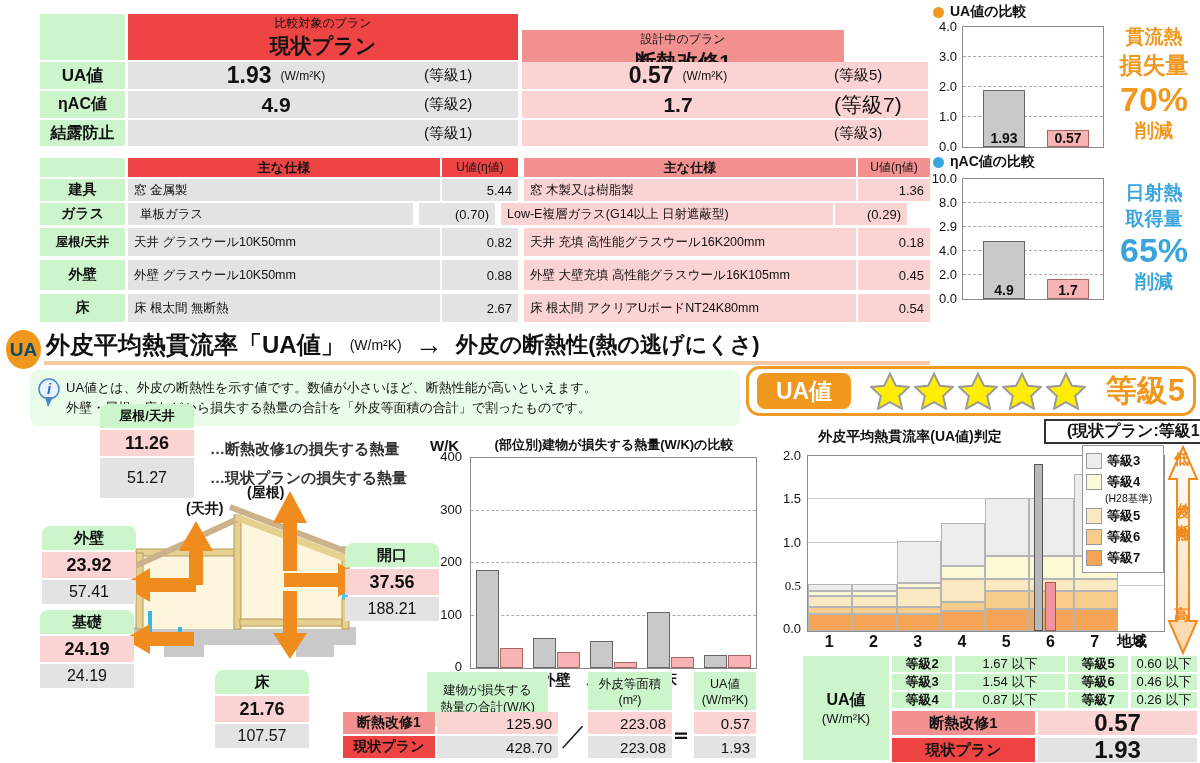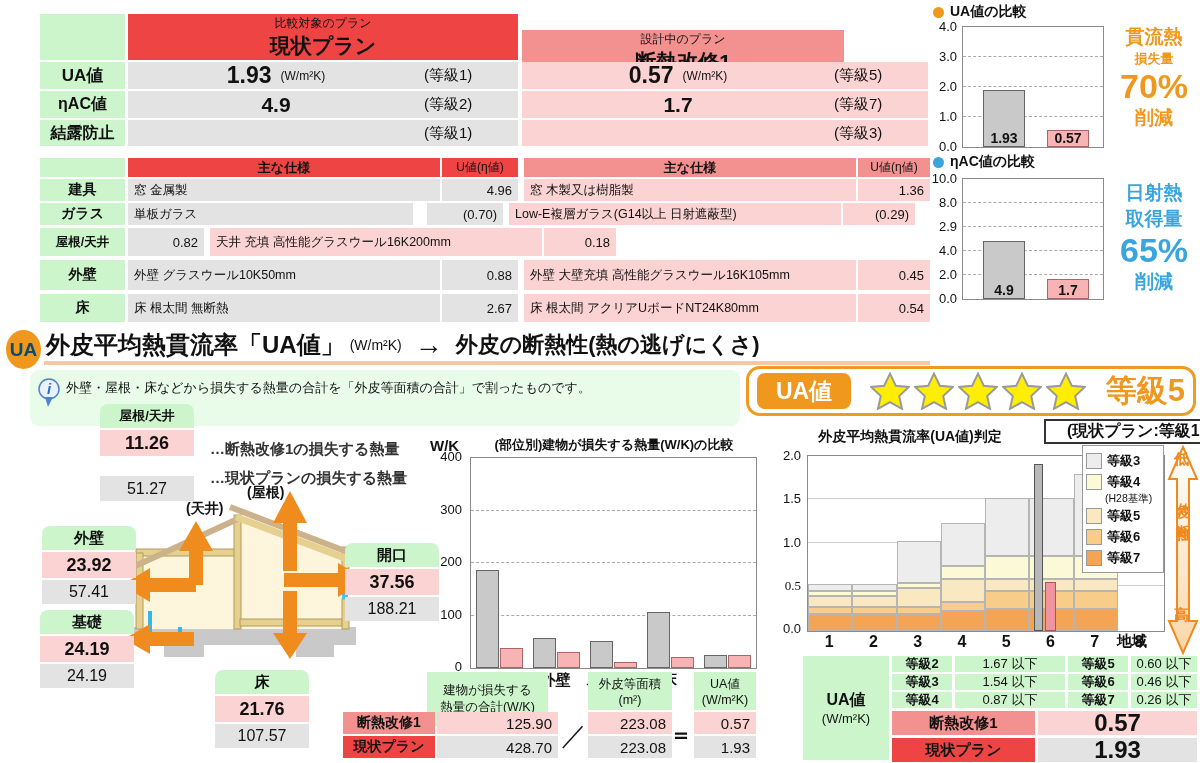--- a/index.html
+++ b/index.html
@@ -61,54 +61,55 @@
   <div class="abs grayc cl" style="left:88px;top:77px;width:390px;height:27px;padding-right:14px">
     <div class="c" style="flex:1">
         <span class="b" style="font-size:21px">4.9</span>
       </div>
     <span style="width:80px;font-size:15px">(等級2)</span>
   </div>
   <div class="abs pinkc cl" style="left:482px;top:77px;width:406px;height:27px;padding-right:14px">
     <div class="c" style="flex:1">
         <span class="b" style="font-size:21px">1.7</span>
       </div>
-    <span style="width:80px;font-size:15px">(等級7)</span>
+    <span style="width:80px;font-size:21px">(等級7)</span>
   </div>
 
   <div class="abs green c b" style="left:0;top:106px;width:85px;height:26px;font-size:16px">結露防止</div>
   <div class="abs grayc cr" style="left:88px;top:106px;width:390px;height:26px;padding-right:14px">
     <span style="width:80px;font-size:15px;text-align:left">(等級1)</span>
   </div>
   <div class="abs pinkc cr" style="left:482px;top:106px;width:406px;height:26px;padding-right:14px">
     <span style="width:80px;font-size:15px;text-align:left">(等級3)</span>
   </div>
 
   <div class="abs green" style="left:0;top:144px;width:85px;height:19px"></div>
   <div class="abs grayh c b" style="left:88px;top:144px;width:312px;height:19px;font-size:13px">主な仕様</div>
   <div class="abs grayh c" style="left:402px;top:144px;width:76px;height:19px;font-size:12px">U値(η値)</div>
   <div class="abs pinkh c b" style="left:484px;top:144px;width:332px;height:19px;font-size:13px">主な仕様</div>
   <div class="abs pinkh c" style="left:818px;top:144px;width:72px;height:19px;font-size:12px">U値(η値)</div>
 
   <div class="abs" style="left:0;top:165px;width:890px">
       <div class="spec-row" style="height: 22px; margin-top: 0px;">
         <div class="c green b" style="width: 85px; margin-right: 3px; font-size: 14px;">建具</div>
         <div class="cl grayc" style="width: 312px; margin-right: 2px; padding-left: 6px; font-size: 12.5px;">窓 金属製</div>
-        <div class="cr grayc" style="width: 76px; margin-right: 6px; padding-right: 6px; font-size: 13px;">4.96</div>
+        <div class="cr grayc" style="width: 76px; margin-right: 6px; padding-right: 6px; font-size: 13px;">5.44</div>
         <div class="cl pinkc" style="width: 332px; margin-right: 2px; padding-left: 6px; font-size: 12.5px;">窓 木製又は樹脂製</div>
         <div class="cr pinkc" style="width: 72px; padding-right: 6px; font-size: 13px;">1.36</div>
       </div>
       <div class="spec-row" style="height: 22px; margin-top: 2px;">
         <div class="c green b" style="width: 85px; margin-right: 3px; font-size: 14px;">ガラス</div>
-        <div class="cl grayc" style="width: 285px; margin-right: 14px; padding-left: 6px; font-size: 12.5px;">単板ガラス</div>
+        <div class="cl grayc" style="width: 285px; margin-right: 6px; padding-left: 12px; font-size: 12.5px;">単板ガラス</div>
         <div class="cr grayc" style="width: 76px; margin-right: 6px; padding-right: 6px; font-size: 13px;">(0.70)</div>
         <div class="cl pinkc" style="width: 332px; margin-right: 2px; padding-left: 6px; font-size: 12.5px;">Low-E複層ガラス(G14以上 日射遮蔽型)</div>
         <div class="cr pinkc" style="width: 72px; padding-right: 6px; font-size: 13px;">(0.29)</div>
       </div>
       <div class="spec-row" style="height: 28px; margin-top: 3px;">
         <div class="c green b" style="width: 85px; margin-right: 3px; font-size: 12.5px;">屋根/天井</div>
+        <div class="cl grayc" style="width: 312px; margin-right: 2px; padding-left: 6px; font-size: 12.5px;">天井 グラスウール10K50mm</div>
         <div class="cr grayc" style="width: 76px; margin-right: 6px; padding-right: 6px; font-size: 13px;">0.82</div>
         <div class="cl pinkc" style="width: 332px; margin-right: 2px; padding-left: 6px; font-size: 12.5px;">天井 充填 高性能グラスウール16K200mm</div>
         <div class="cr pinkc" style="width: 72px; padding-right: 6px; font-size: 13px;">0.18</div>
       </div>
       <div class="spec-row" style="height: 30px; margin-top: 4px;">
         <div class="c green b" style="width: 85px; margin-right: 3px; font-size: 14px;">外壁</div>
         <div class="cl grayc" style="width: 312px; margin-right: 2px; padding-left: 6px; font-size: 12.5px;">外壁 グラスウール10K50mm</div>
         <div class="cr grayc" style="width: 76px; margin-right: 6px; padding-right: 6px; font-size: 13px;">0.88</div>
         <div class="cl pinkc" style="width: 332px; margin-right: 2px; padding-left: 6px; font-size: 12.5px;">外壁 大壁充填  高性能グラスウール16K105mm</div>
         <div class="cr pinkc" style="width: 72px; padding-right: 6px; font-size: 13px;">0.45</div>
@@ -139,21 +140,21 @@
     </div>
   <div class="abs" style="left:0;top:24px;width:26px;height:130px">
       <div class="tick" style="right: 2px; width: 30px; top: -7px;">4.0</div>
       <div class="tick" style="right: 2px; width: 30px; top: 23px;">3.0</div>
       <div class="tick" style="right: 2px; width: 30px; top: 53px;">2.0</div>
       <div class="tick" style="right: 2px; width: 30px; top: 83px;">1.0</div>
       <div class="tick" style="right: 2px; width: 30px; top: 113px;">0.0</div>
     </div>
   <div class="abs note-or" style="left:176px;top:22px;width:90px">
     <div style="font-size:19px">貫流熱</div>
-    <div style="font-size:13px">損失量</div>
+    <div style="font-size:23px">損失量</div>
     <div style="font-size:34px;line-height:1.1">70%</div>
     <div style="font-size:19px">削減</div>
   </div>
 </div>
 
 <div class="abs" style="left:933px;top:152px;width:267px;height:168px">
   <div class="cl" style="gap:6px;height:20px">
     <span style="width:11px;height:11px;border-radius:50%;background:#3aa5dc"></span>
     <span class="b" style="font-size:14px">ηAC値の比較</span>
   </div>
@@ -194,20 +195,21 @@
 </div>
 <div class="abs" style="left:44px;top:361px;width:886px;height:4px;background:#f5c9a4"></div>
 
 <div class="abs" style="left:30px;top:370px;width:710px;height:56px;background:#e9fbe9;border-radius:9px">
   <svg class="abs" style="left:7px;top:8px" width="24" height="32" viewBox="0 0 24 32">
     <circle cx="12" cy="11" r="10" fill="#eaf3fd" stroke="#4a86c8" stroke-width="1.5"></circle>
     <polygon points="8,19 16,19 11,29" fill="#4a86c8"></polygon>
     <text x="12" y="16" text-anchor="middle" font-size="15" font-weight="bold" font-style="italic" fill="#2f6fbe">i</text>
   </svg>
   <div class="abs" style="left:36px;top:8px;font-size:13px;line-height:20px">
+    <div>UA値とは、外皮の断熱性を示す値です。数値が小さいほど、断熱性能が高いといえます。</div>
     <div>外壁・屋根・床などから損失する熱量の合計を「外皮等面積の合計」で割ったものです。</div>
   </div>
 </div>
 
 <div class="abs cl" style="left:746px;top:366px;width:450px;height:50px;border:3px solid #ef9a23;border-radius:14px;background:#fff;padding:0 8px;gap:8px">
   <div class="c b" style="width:94px;height:36px;background:#f0981e;border-radius:8px;color:#fff;font-size:23px">UA値</div>
   <div class="cl" style="flex:1;justify-content:center;gap:4px">
       <svg width="40" height="38" viewBox="0 0 20 19">
         <polygon points="10,0.8 12.9,6.9 19.4,7.5 14.6,12 16,18.4 10,15.1 4,18.4 5.4,12 0.6,7.5 7.1,6.9" fill="#ffee00" stroke="#9a9a9a" stroke-width="1"></polygon>
       </svg>
@@ -254,21 +256,21 @@
   </g>
 </svg>
 <div class="abs b" style="left:186px;top:500px;font-size:14px">(天井)</div>
 <div class="abs b" style="left:247px;top:484px;font-size:14px">(屋根)</div>
 <div class="abs b" style="left:210px;top:440px;font-size:15px;color:#333">…断熱改修1の損失する熱量</div>
 <div class="abs b" style="left:210px;top:469px;font-size:15px;color:#333">…現状プランの損失する熱量</div>
 <div>
     <div class="abs" style="left: 100px; top: 404px; width: 94px;">
       <div class="c green b" style="height: 24px; border-radius: 8px 8px 0px 0px; font-size: 13px;">屋根/天井</div>
       <div class="c b" style="height: 26px; margin-top: 2px; background: rgb(251, 211, 211); font-size: 18px;">11.26</div>
-      <div class="c" style="height: 25px; margin-top: 20px; background: rgb(227, 227, 227); font-size: 16px; text-align: center;">51.27</div>
+      <div class="c" style="height: 40px; margin-top: 2px; background: rgb(227, 227, 227); font-size: 16px; text-align: center;">51.27</div>
     </div>
     <div class="abs" style="left: 42px; top: 526px; width: 94px;">
       <div class="c green b" style="height: 24px; border-radius: 8px 8px 0px 0px; font-size: 15px;">外壁</div>
       <div class="c b" style="height: 26px; margin-top: 2px; background: rgb(251, 211, 211); font-size: 18px;">23.92</div>
       <div class="c" style="height: 24px; margin-top: 2px; background: rgb(227, 227, 227); font-size: 16px;">57.41</div>
     </div>
     <div class="abs" style="left: 40px; top: 610px; width: 94px;">
       <div class="c green b" style="height: 24px; border-radius: 8px 8px 0px 0px; font-size: 15px;">基礎</div>
       <div class="c b" style="height: 26px; margin-top: 2px; background: rgb(251, 211, 211); font-size: 18px;">24.19</div>
       <div class="c" style="height: 24px; margin-top: 2px; background: rgb(227, 227, 227); font-size: 16px;">24.19</div>

